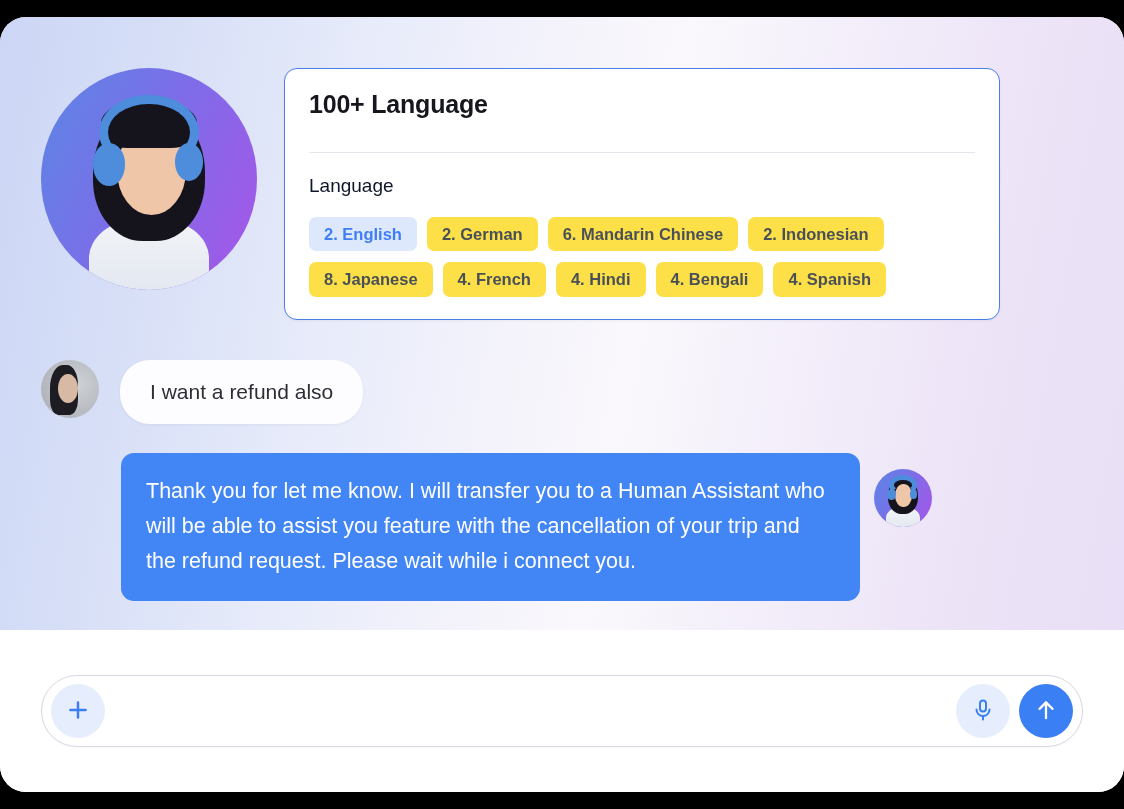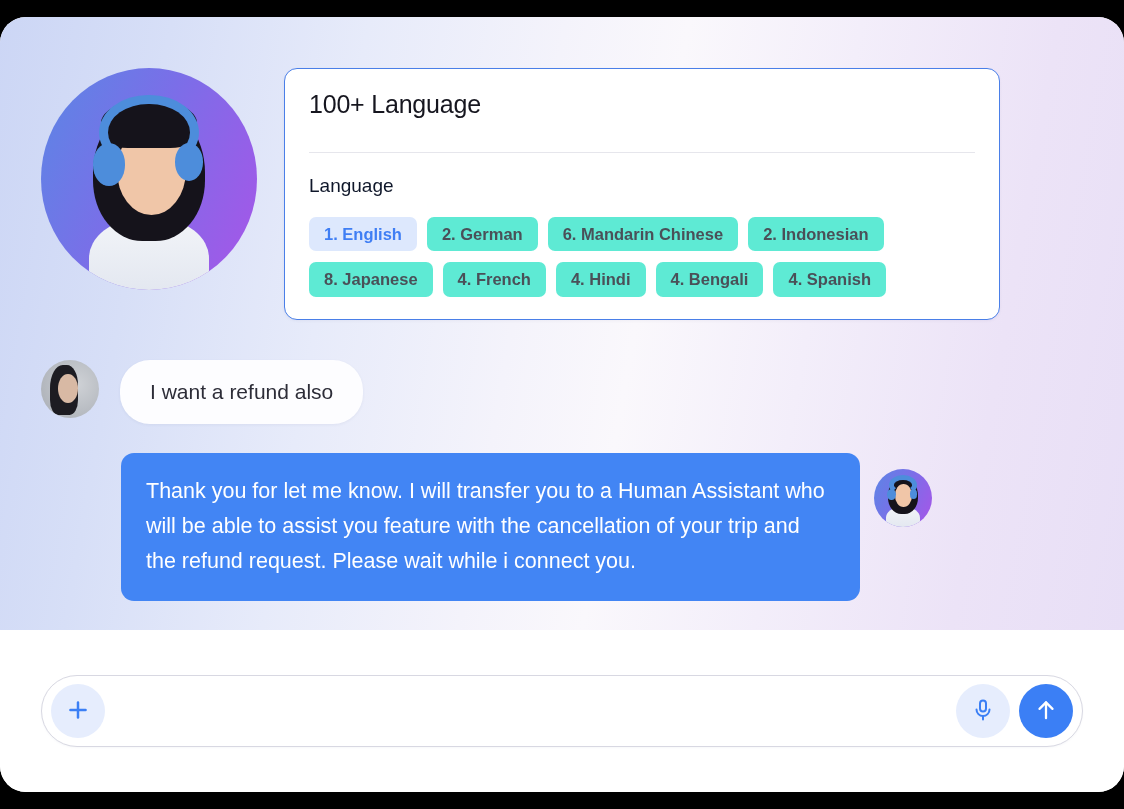--- a/index.html
+++ b/index.html
@@ -67,21 +67,21 @@
     width: 716px;
     background: #ffffff;
     border: 1.6px solid #4a7fe8;
     border-radius: 13px;
     padding: 22px 24px 22px 24px;
     box-shadow: 0 1px 3px rgba(60,70,120,.06);
   }
 
   .card-title {
     font-size: 25px;
-    font-weight: 400;
+    font-weight: 700;
     color: #16161f;
     letter-spacing: -.2px;
     line-height: 1.1;
     padding-bottom: 33px;
   }
 
   .card-divider {
     height: 1px;
     background: #e6e6ec;
     margin: 0 0 22px 0;
@@ -90,21 +90,21 @@
   .card-subtitle {
     font-size: 19px;
     color: #0f172a;
     padding-bottom: 20px;
   }
 
   .chip-rows { display: flex; flex-direction: column; gap: 11px; }
   .chip-row  { display: flex; flex-wrap: nowrap; gap: 10px; }
 
   .chip {
-    background: #5eead4;
+    background: #fde047;
     color: #4a5058;
     font-size: 16.5px;
     font-weight: 600;
     padding: 8px 15px;
     border-radius: 7px;
     white-space: nowrap;
     line-height: 1.15;
   }
   .chip.selected {
     background: #dde8fd;
@@ -258,21 +258,21 @@
         <div class="headphone" style="left:62%;top:34%;width:13%;height:17%;"></div>
       </div>
 
       <div class="lang-card">
         <div class="card-title">100+ Language</div>
         <div class="card-divider"></div>
         <div class="card-subtitle">Language</div>
 
         <div class="chip-rows">
           <div class="chip-row">
-            <div class="chip selected">1. English</div>
+            <div class="chip selected">2. English</div>
             <div class="chip">2. German</div>
             <div class="chip">6. Mandarin Chinese</div>
             <div class="chip">2. Indonesian</div>
           </div>
           <div class="chip-row">
             <div class="chip">8. Japanese</div>
             <div class="chip">4. French</div>
             <div class="chip">4. Hindi</div>
             <div class="chip">4. Bengali</div>
             <div class="chip">4. Spanish</div>

